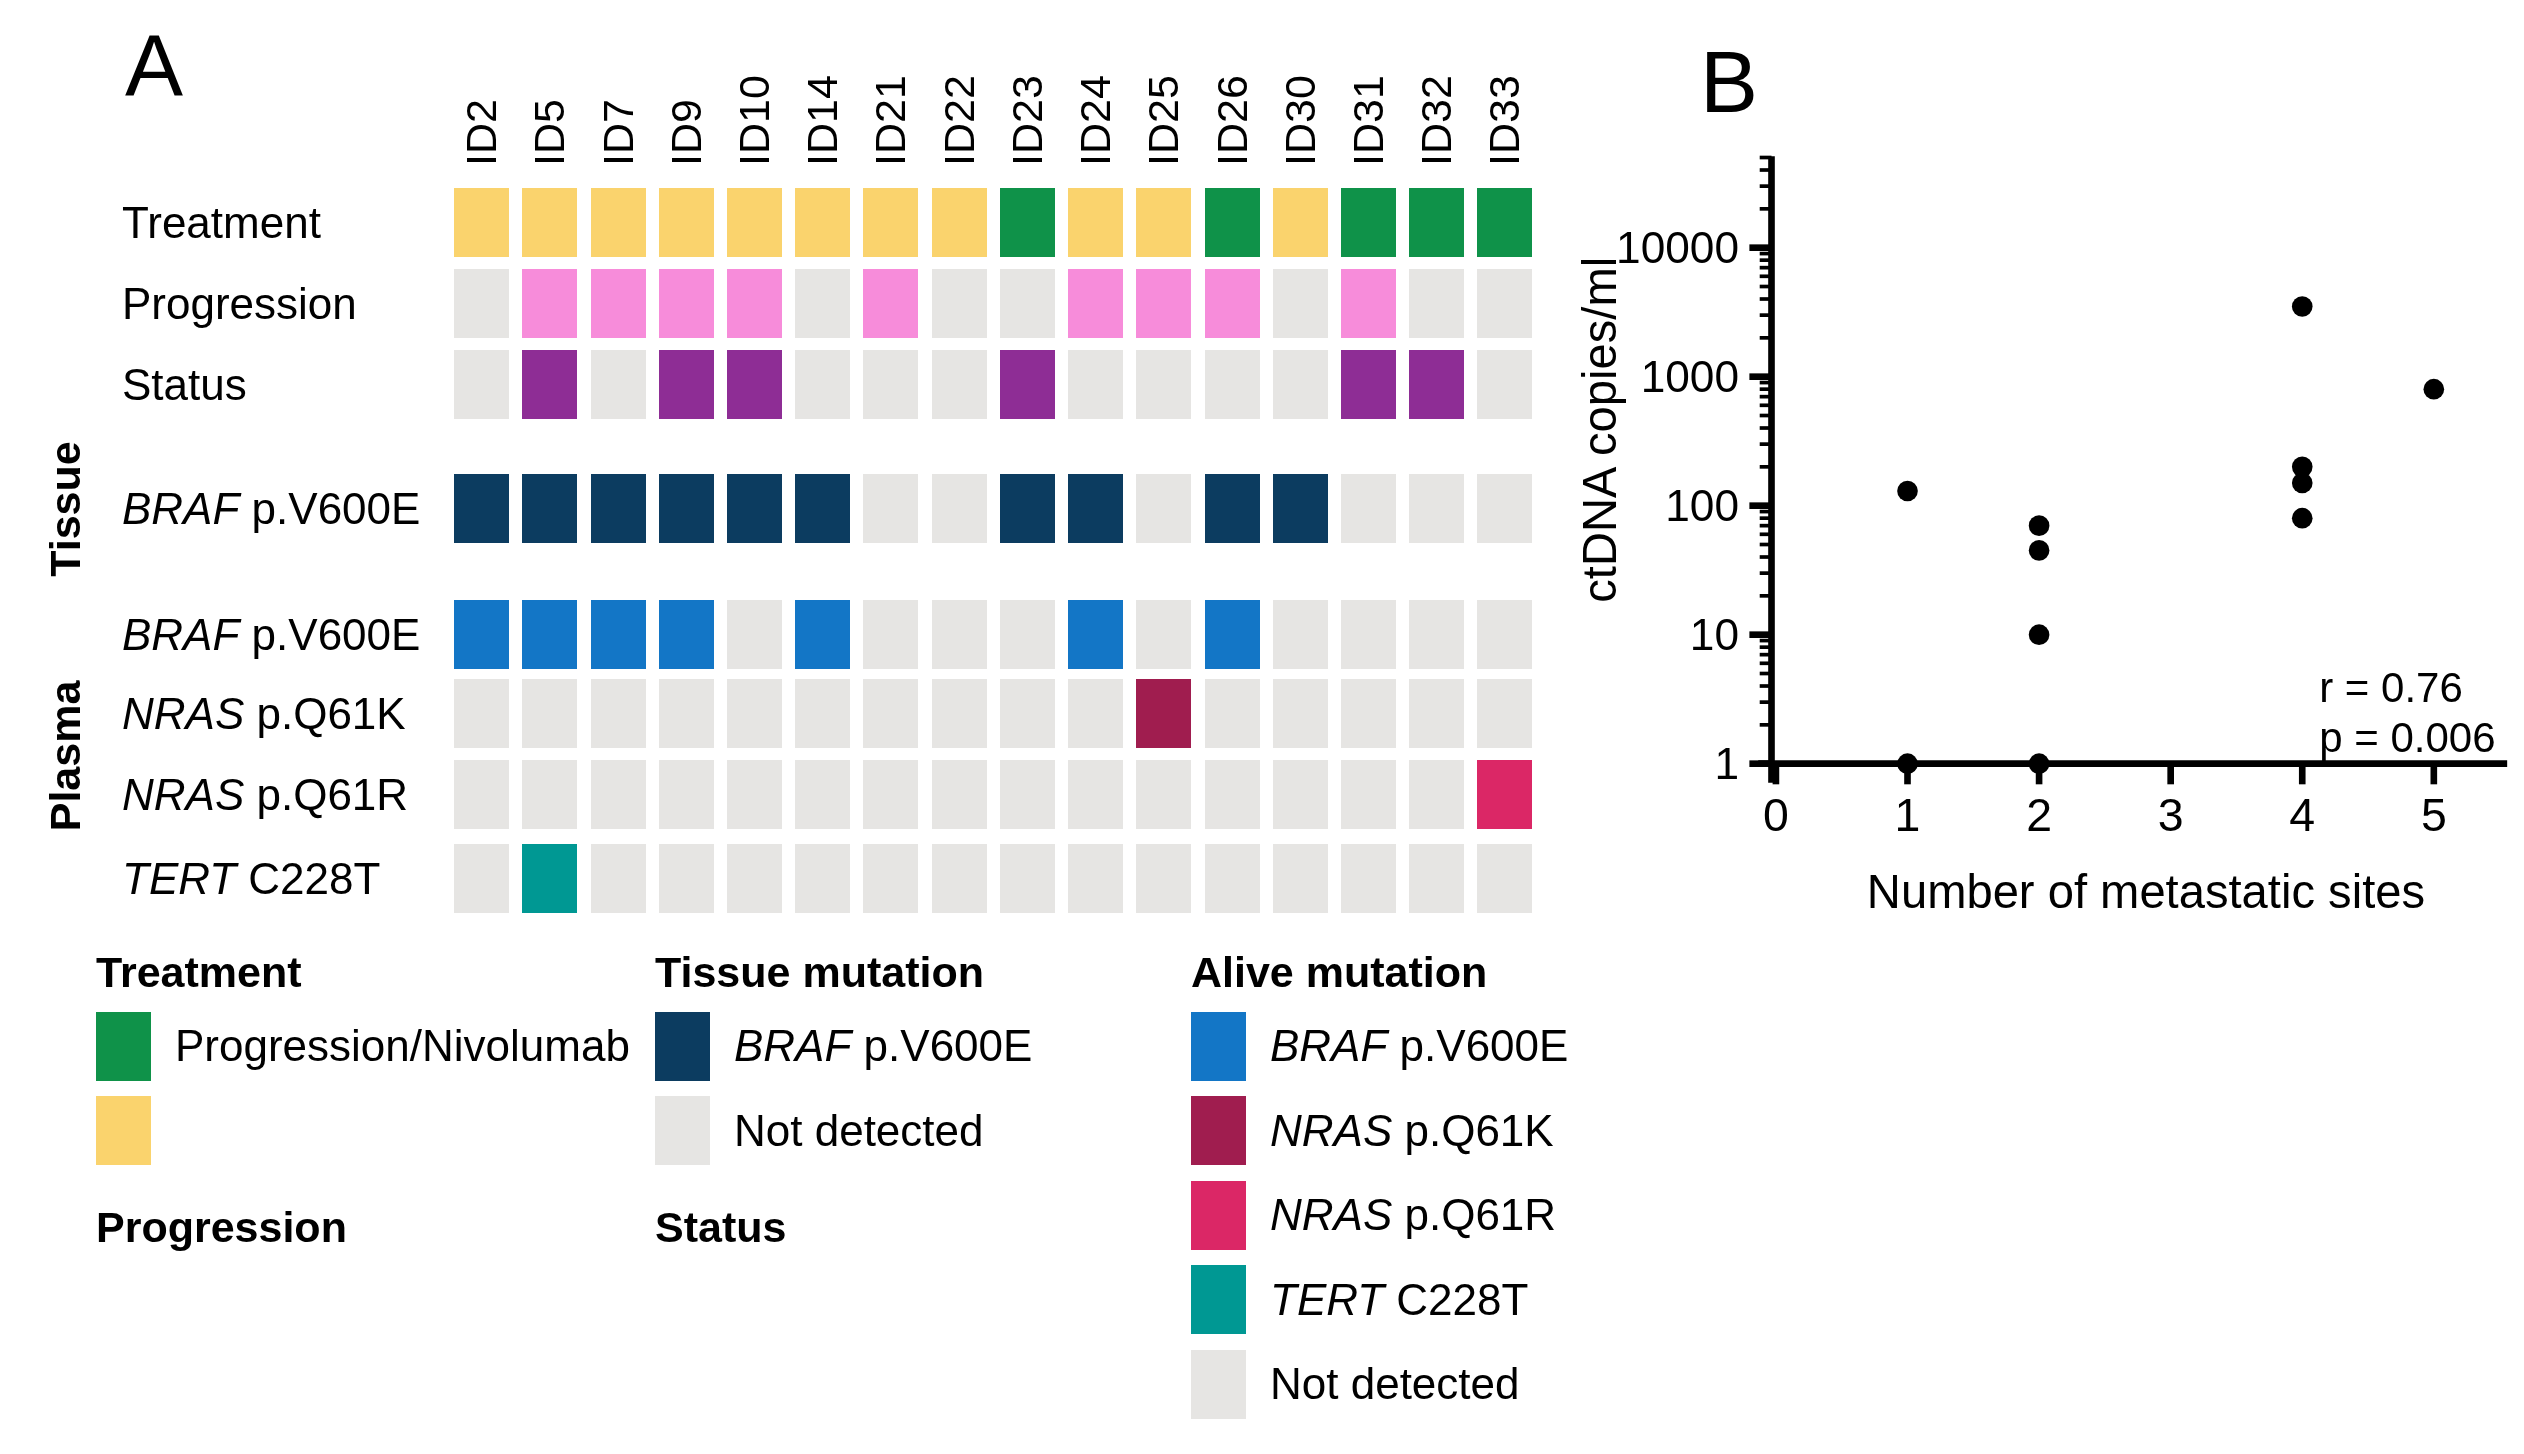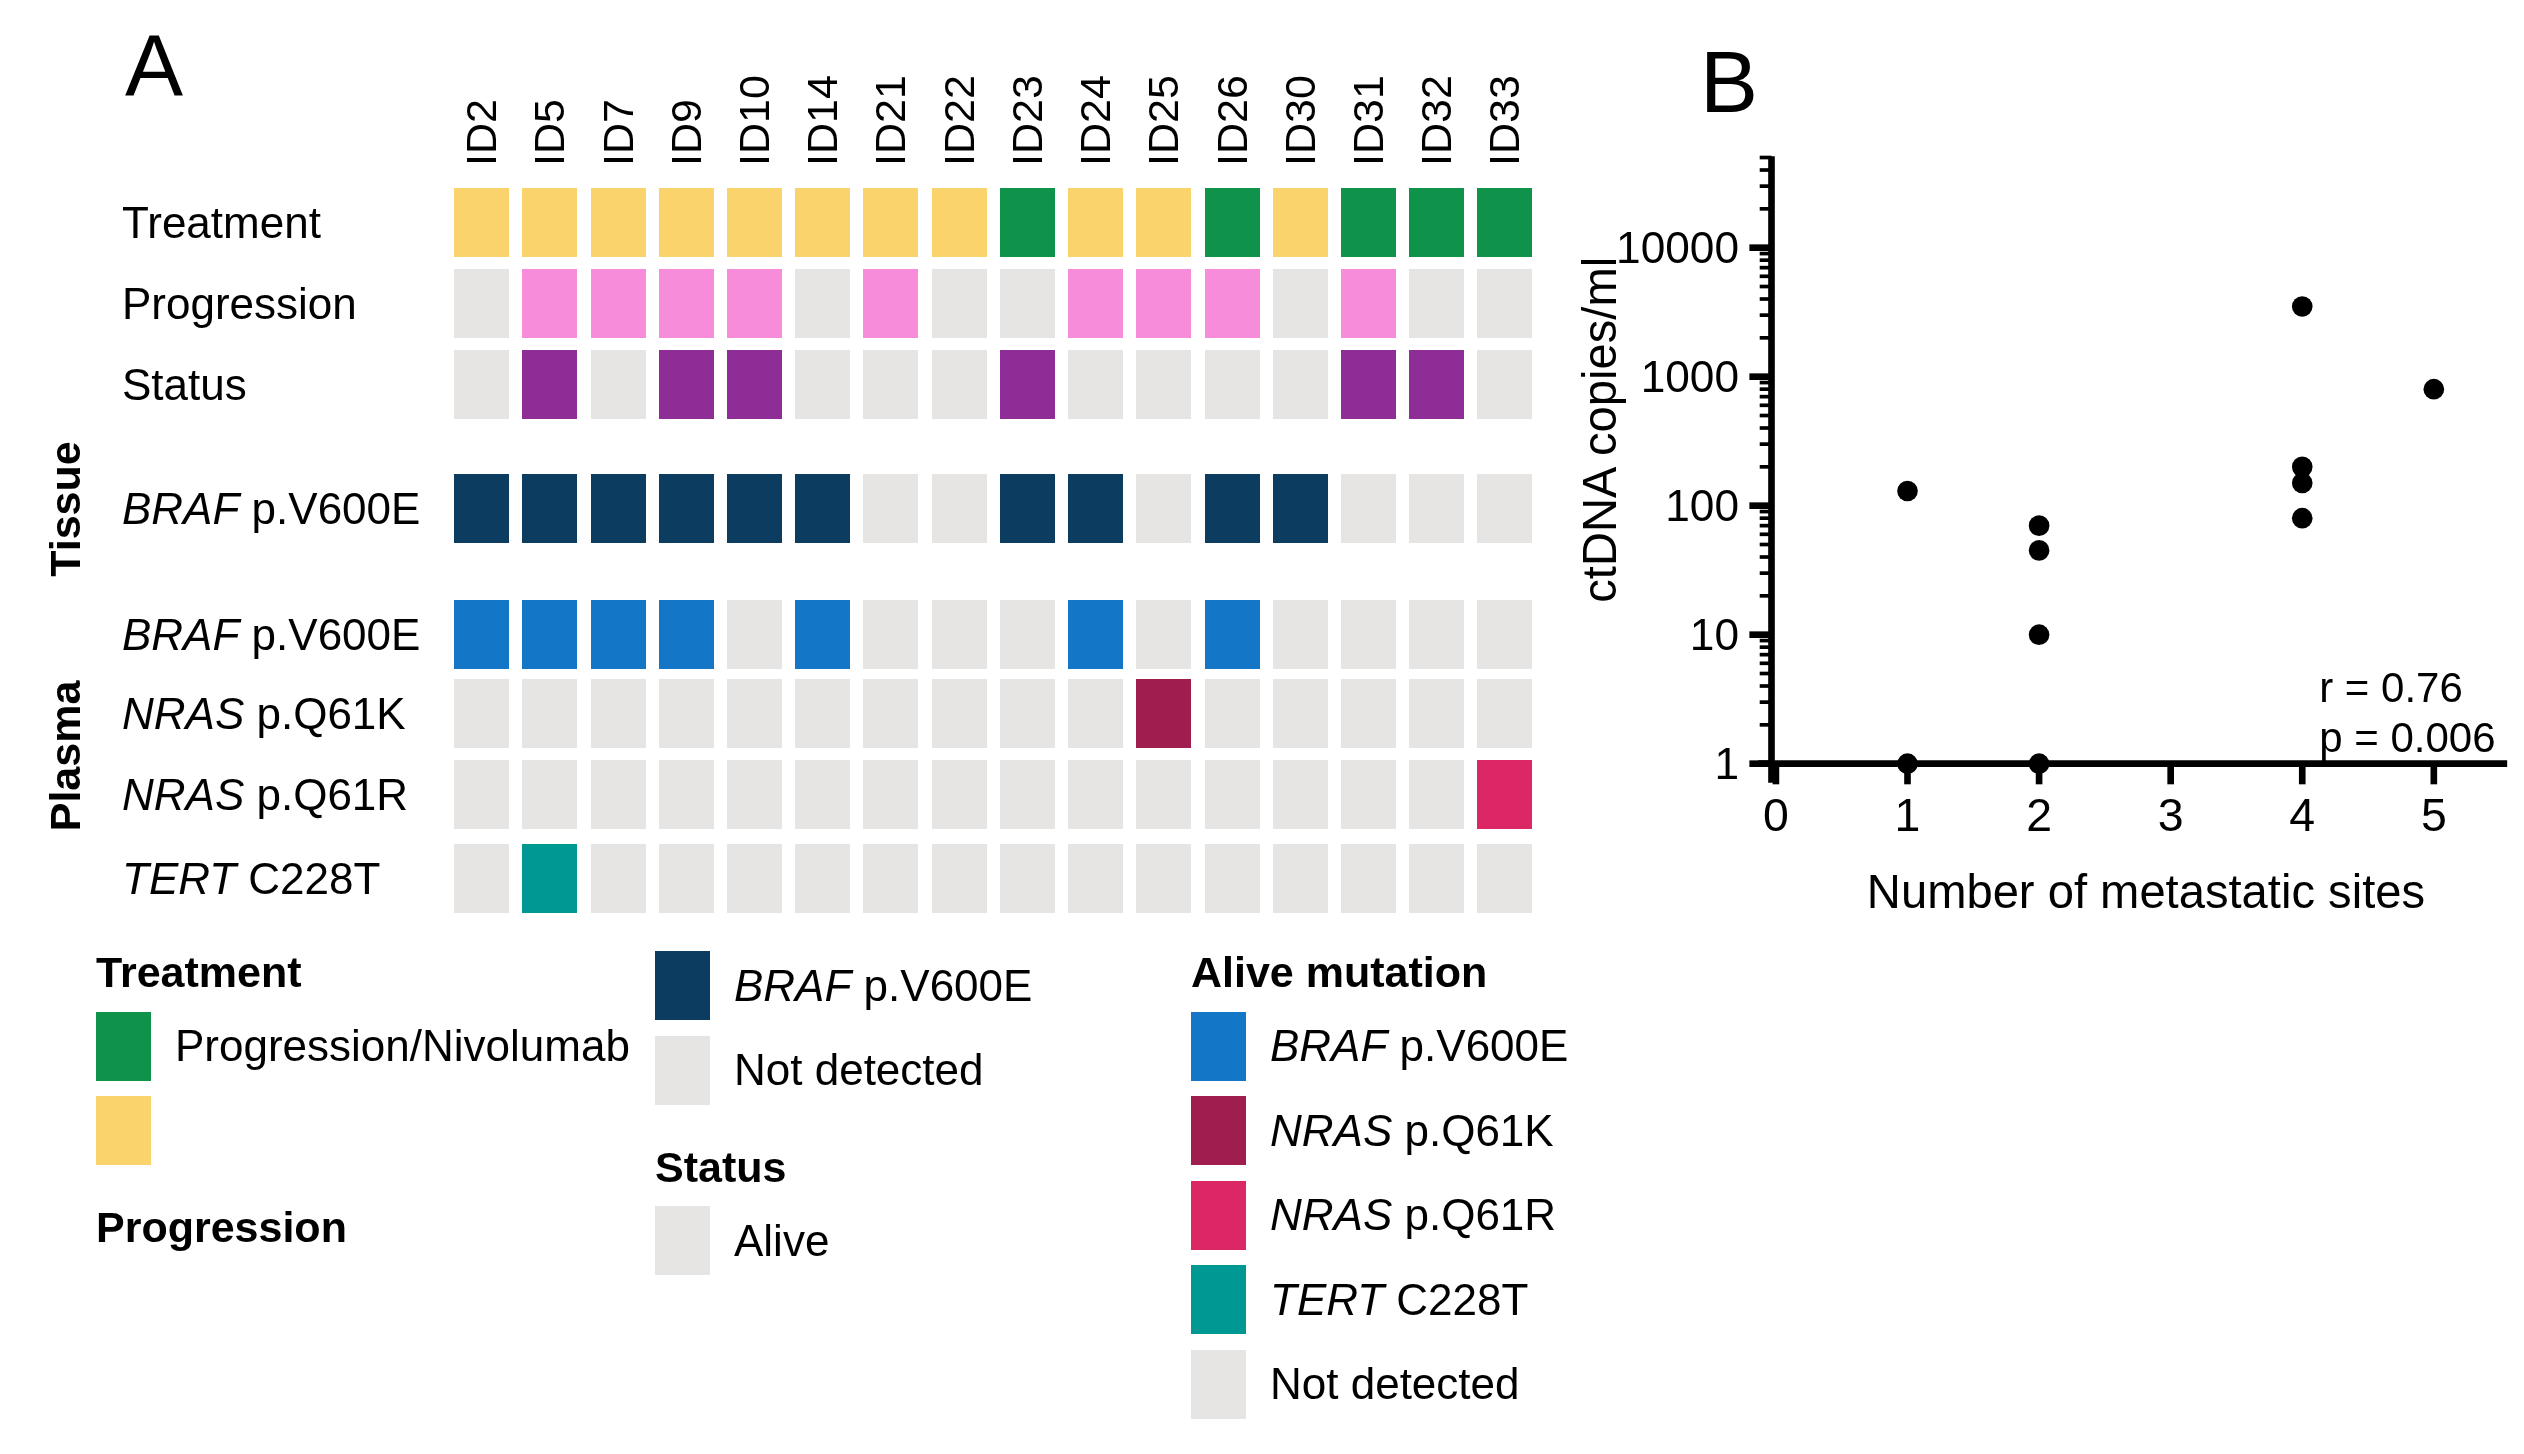--- a/index.html
+++ b/index.html
@@ -210,33 +210,30 @@
       <div class="legend-item">
         <div class="swatch" style="background: rgb(15, 146, 73);"></div>
         <div class="legend-text"><span>Progression/Nivolumab</span></div>
       </div>
       <div class="legend-item">
         <div class="swatch" style="background: rgb(250, 211, 109);"></div>
       </div>
       <div class="legend-title gap">Progression</div>
     </div>
     <div class="legend-col" style="left: 655px;">
+      <div class="legend-title">Tissue mutation</div>
       <div class="legend-item">
         <div class="swatch" style="background: rgb(12, 60, 96);"></div>
         <div class="legend-text"><span class="gene">BRAF</span><span> p.V600E</span></div>
       </div>
       <div class="legend-item">
         <div class="swatch" style="background: rgb(230, 229, 227);"></div>
         <div class="legend-text"><span>Not detected</span></div>
       </div>
       <div class="legend-title gap">Status</div>
-      <div class="legend-item">
-        <div class="swatch" style="background: rgb(230, 229, 227);"></div>
-        <div class="legend-text"><span>Alive</span></div>
-      </div>
     </div>
     <div class="legend-col" style="left: 1191px;">
       <div class="legend-title">Alive mutation</div>
       <div class="legend-item">
         <div class="swatch" style="background: rgb(19, 118, 198);"></div>
         <div class="legend-text"><span class="gene">BRAF</span><span> p.V600E</span></div>
       </div>
       <div class="legend-item">
         <div class="swatch" style="background: rgb(160, 29, 79);"></div>
         <div class="legend-text"><span class="gene">NRAS</span><span> p.Q61K</span></div>

